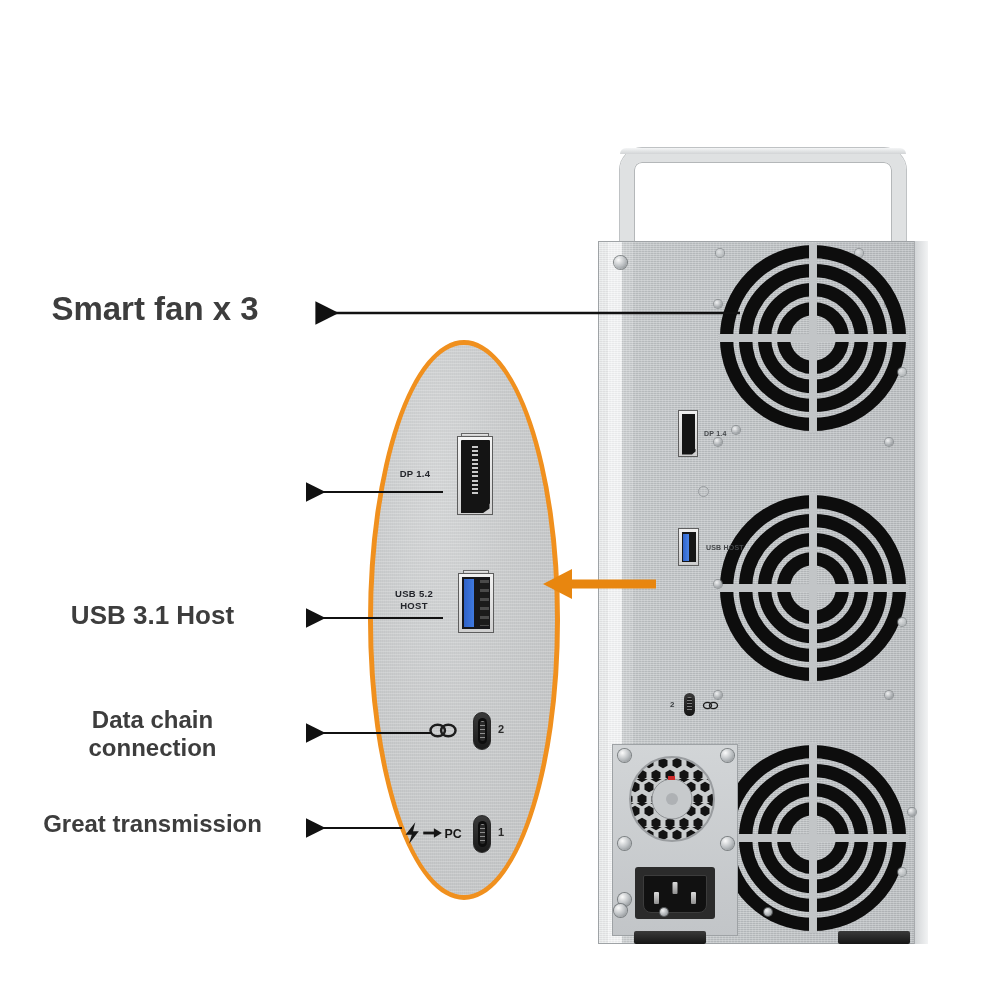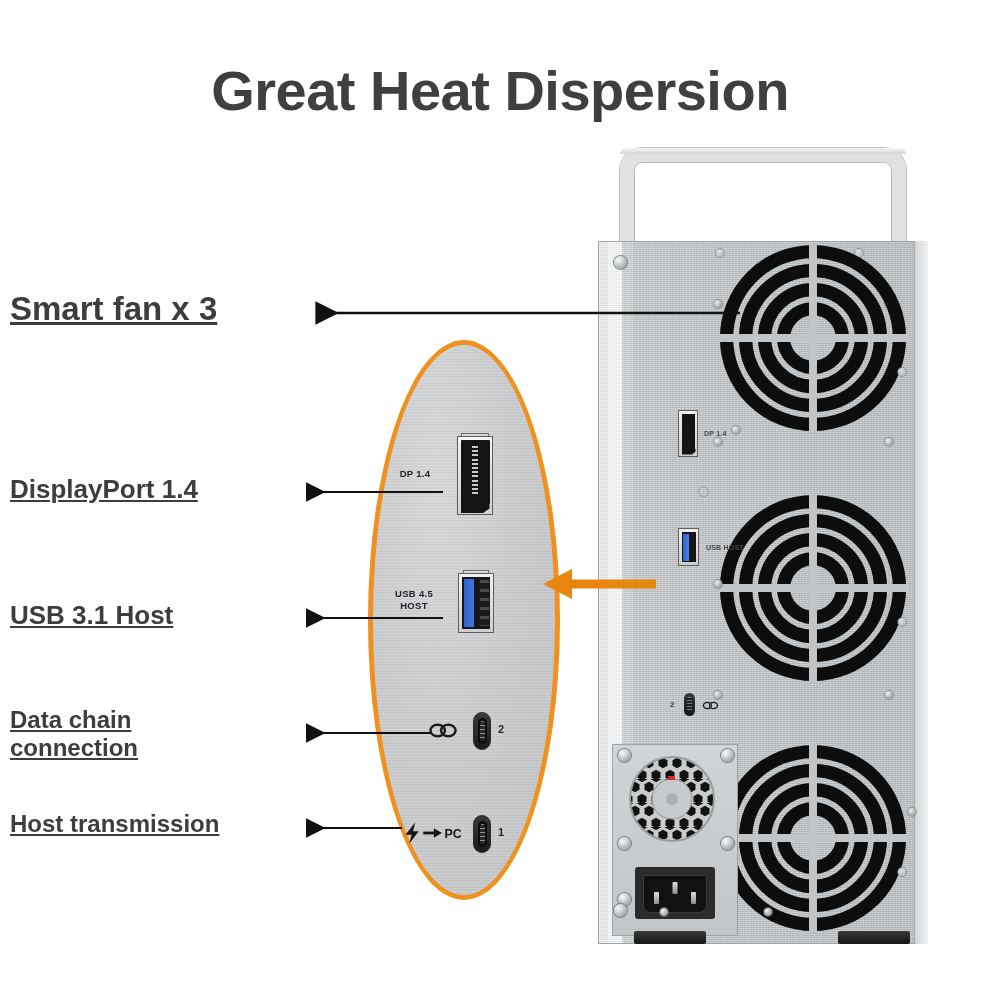--- a/index.html
+++ b/index.html
@@ -35,24 +35,23 @@
     letter-spacing: -0.5px;
     color: #3f3f3f;
     white-space: nowrap;
   }
 
   
   .callout-label {
     position: absolute;
     color: #3d3d3d;
     font-weight: bold;
-    text-align: left;
+    text-align: center;
     line-height: 1.15;
     white-space: pre-line;
-    text-decoration: underline;
   }
   .lbl-fans     { left: 10px;  top: 290px; width: 290px; font-size: 33px; }
   .lbl-dp       { left: 10px;  top: 475px; width: 285px; font-size: 26px; }
   .lbl-usb      { left: 10px;  top: 601px; width: 285px; font-size: 26px; }
   .lbl-daisy    { left: 10px;  top: 706px; width: 285px; font-size: 24px; }
   .lbl-data     { left: 10px;  top: 810px; width: 285px; font-size: 24px; }
 
   
   .overlay {
     position: absolute;
@@ -462,21 +461,20 @@
     border-radius: 50%;
     border: 1px solid #9a9ea1;
     box-sizing: border-box;
   }
 </style>
 </head>
 <body>
 
 <div class="stage">
 
-  <div class="title">Great Heat Dispersion</div>
 
   <div class="device">
 
     <div class="handle"></div>
 
     <div class="chassis"></div>
     <div class="side-right"></div>
 
     <div class="screw big" style="left:16px; top:108px;"></div>
     <div class="screw flat" style="left:118px; top:101px;"></div>
@@ -630,21 +628,21 @@
     </div>
     <div class="mag-cap" style="left:18px; top:128px; width:58px;">DP 1.4</div>
 
     <div class="usb-big">
       <div class="lip"></div>
       <div class="shell"></div>
       <div class="cav"></div>
       <div class="blue"></div>
       <div class="tongue"></div>
     </div>
-    <div class="mag-cap" style="left:14px; top:248px; width:64px;">USB 4.5
+    <div class="mag-cap" style="left:14px; top:248px; width:64px;">USB 5.2
 HOST</div>
 
     <div class="usbc-big c2"></div>
     <div class="usbc-num n2">2</div>
     <div class="mag-icon" style="left:60px; top:381px;">
       <svg width="30" height="19" viewBox="0 0 34 20">
         <g fill="none" stroke="#1d1d1d" stroke-width="2.8">
           <ellipse cx="11" cy="10" rx="8.2" ry="6.6"></ellipse>
           <ellipse cx="23" cy="10" rx="8.2" ry="6.6"></ellipse>
         </g>
@@ -657,25 +655,24 @@
       <svg width="62" height="24" viewBox="0 0 70 26">
         <path d="M15 1 L4 15 L11 15 L8 25 L19 11 L12.5 11 Z" fill="#151515"></path>
         <line x1="24" y1="13" x2="37" y2="13" stroke="#151515" stroke-width="3.2"></line>
         <path d="M36 7.5 L45 13 L36 18.5 Z" fill="#151515"></path>
         <text x="48" y="18.5" font-family="Liberation Sans, sans-serif" font-size="14" font-weight="bold" fill="#151515">PC</text>
       </svg>
     </div>
   </div>
 
   <div class="callout-label lbl-fans">Smart fan x 3</div>
-  <div class="callout-label lbl-dp">DisplayPort 1.4</div>
   <div class="callout-label lbl-usb">USB 3.1 Host</div>
   <div class="callout-label lbl-daisy">Data chain
 connection</div>
-  <div class="callout-label lbl-data">Host transmission</div>
+  <div class="callout-label lbl-data">Great transmission</div>
 
   <svg class="overlay" width="1000" height="1000" viewBox="0 0 1000 1000">
     <defs>
       <marker id="ah-black" markerWidth="9" markerHeight="9" refX="8" refY="4.5" orient="auto" markerUnits="strokeWidth">
         <path d="M9 0 L9 9 L0 4.5 Z" fill="#111"></path>
       </marker>
     </defs>
 
     <g>
       <line x1="740" y1="313" x2="318" y2="313" stroke="#111" stroke-width="2.6" marker-end="url(#ah-black)"></line>

